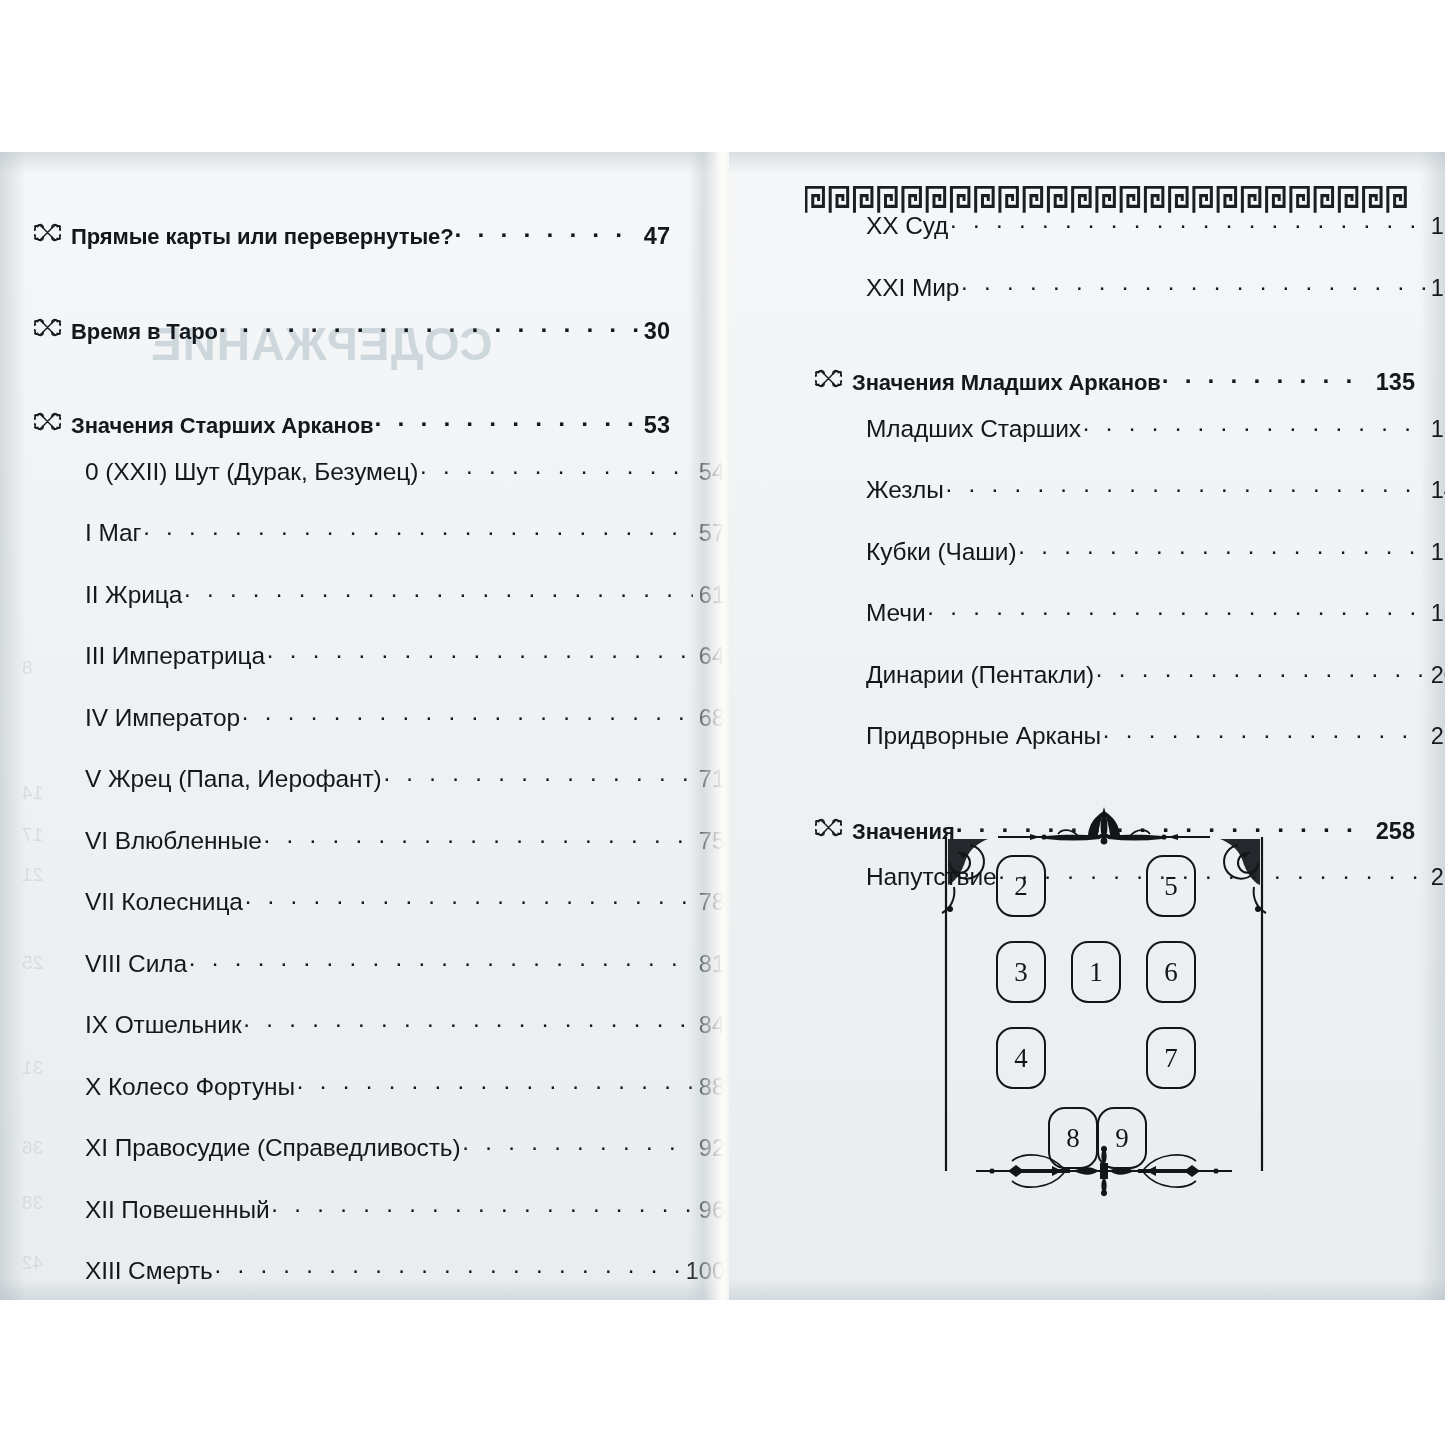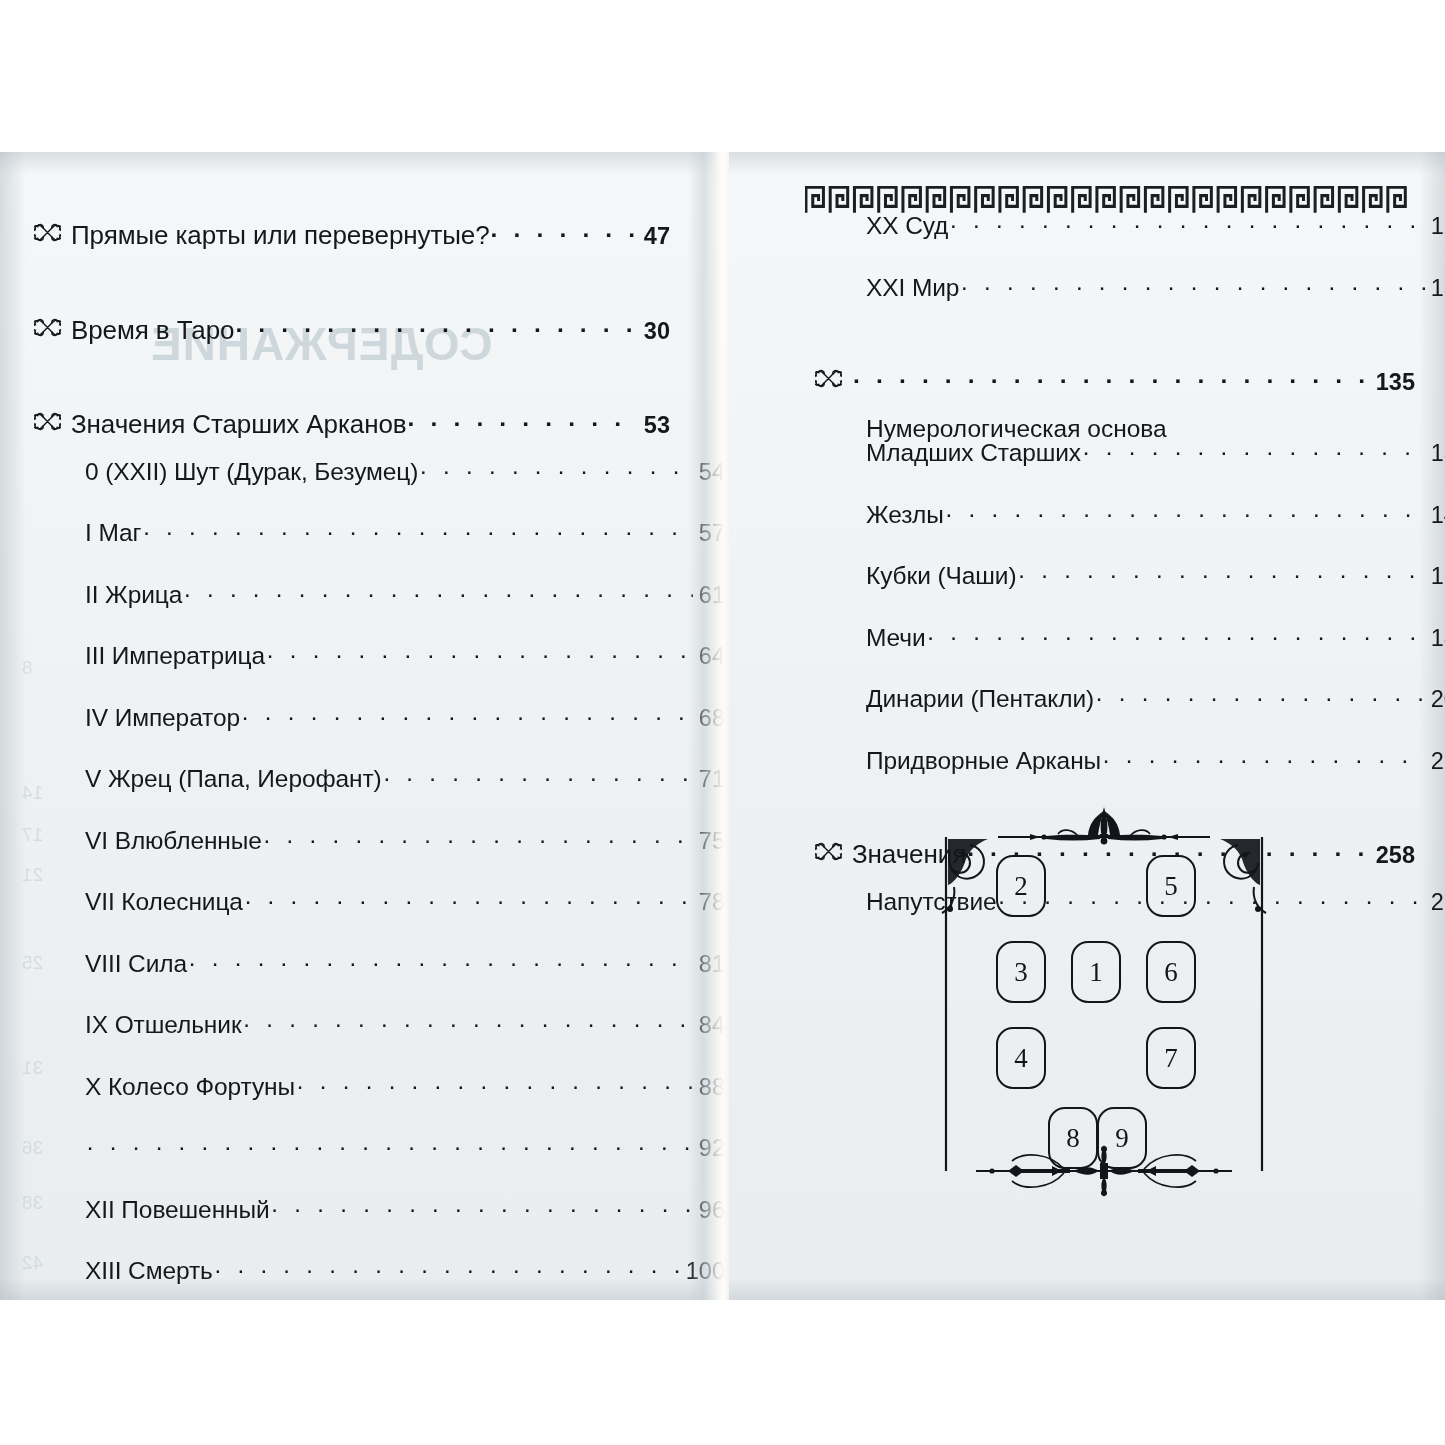--- a/index.html
+++ b/index.html
@@ -101,21 +101,21 @@
     top:-1px;
   }
   .row .pg{
     flex:0 0 auto;
     text-align:center;
     font-size:23.5px;
     padding-left:5px;
   }
 
   .row.head{ font-weight:bold; margin-bottom:0; }
-  .row.head .lbl{ font-weight:normal; font-size:26px; }
+  .row.head .lbl{ font-weight:bold; font-size:22px; }
   .row.head .pg{ font-weight:bold; }
   .row.sub .lbl{ font-weight:normal; }
   .row.sub{ padding-left:55px; }
 
   
   .sp-h{height:63px;}
   .sp-s{height:37px;}
   .sp-g{height:22px;}
 
   .wrapline{
@@ -302,20 +302,21 @@
           <span class="pg">84</span>
         </div>
         <div class="sp-s"></div>
         <div class="row sub">
           <span class="lbl">X Колесо Фортуны</span>
           <span class="dots">· · · · · · · · · · · · · · · · · · · · · · · · · · · · · · · · · · · · · · · · · · · · · · · · · · · · · · · · · · · ·</span>
           <span class="pg">88</span>
         </div>
         <div class="sp-s"></div>
         <div class="row sub">
+          <span class="lbl">XI Правосудие (Справедливость)</span>
           <span class="dots">· · · · · · · · · · · · · · · · · · · · · · · · · · · · · · · · · · · · · · · · · · · · · · · · · · · · · · · · · · · ·</span>
           <span class="pg">92</span>
         </div>
         <div class="sp-s"></div>
         <div class="row sub">
           <span class="lbl">XII Повешенный</span>
           <span class="dots">· · · · · · · · · · · · · · · · · · · · · · · · · · · · · · · · · · · · · · · · · · · · · · · · · · · · · · · · · · · ·</span>
           <span class="pg">96</span>
         </div>
         <div class="sp-s"></div>
@@ -431,25 +432,25 @@
             <svg viewBox="0 0 64 64" width="27" height="27" aria-hidden="true">
     <g fill="none" stroke="#14181c" stroke-width="3.4" stroke-linecap="round">
       <path d="M32 32 L18 18 M32 32 L46 18 M32 32 L18 46 M32 32 L46 46"></path>
       <path d="M18 18 c-7-7 -17 -2 -15 7 c-9 -3 -11 9 -3 12 c-5 6 3 14 9 9 c3 8 14 5 13 -4"></path>
       <path d="M46 18 c7-7 17 -2 15 7 c9 -3 11 9 3 12 c5 6 -3 14 -9 9 c-3 8 -14 5 -13 -4"></path>
       <path d="M18 46 c-7 7 -17 2 -15 -7 c-9 3 -11 -9 -3 -12 c-5 -6 3 -14 9 -9 c3 -8 14 -5 13 4"></path>
       <path d="M46 46 c7 7 17 2 15 -7 c9 3 11 -9 3 -12 c5 -6 -3 -14 -9 -9 c-3 -8 -14 -5 -13 4"></path>
     </g>
   </svg>
           </span>
+          <span class="lbl">Значения Младших Арканов</span>
           <span class="dots">· · · · · · · · · · · · · · · · · · · · · · · · · · · · · · · · · · · · · · · · · · · · · · · · · · · · · · · · · · · ·</span>
           <span class="pg">135</span>
         </div>
         <div class="sp-g"></div>
-        <div class="wrapline">Нумерологическая основа</div>
         <div style="height: 0px;"></div>
         <div class="row sub">
           <span class="lbl">Младших Старших</span>
           <span class="dots">· · · · · · · · · · · · · · · · · · · · · · · · · · · · · · · · · · · · · · · · · · · · · · · · · · · · · · · · · · · ·</span>
           <span class="pg">136</span>
         </div>
         <div class="sp-s"></div>
         <div class="row sub">
           <span class="lbl">Жезлы</span>
           <span class="dots">· · · · · · · · · · · · · · · · · · · · · · · · · · · · · · · · · · · · · · · · · · · · · · · · · · · · · · · · · · · ·</span>

